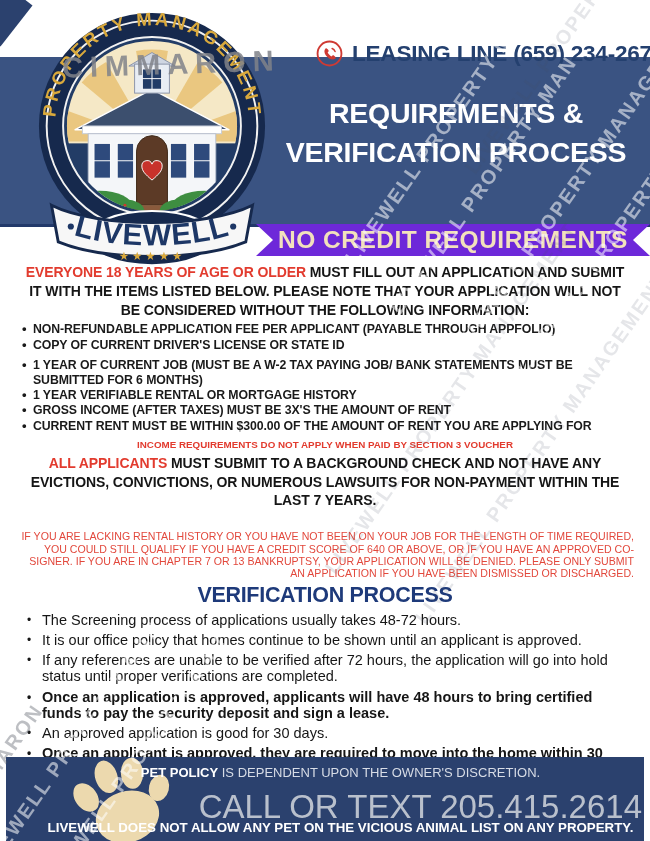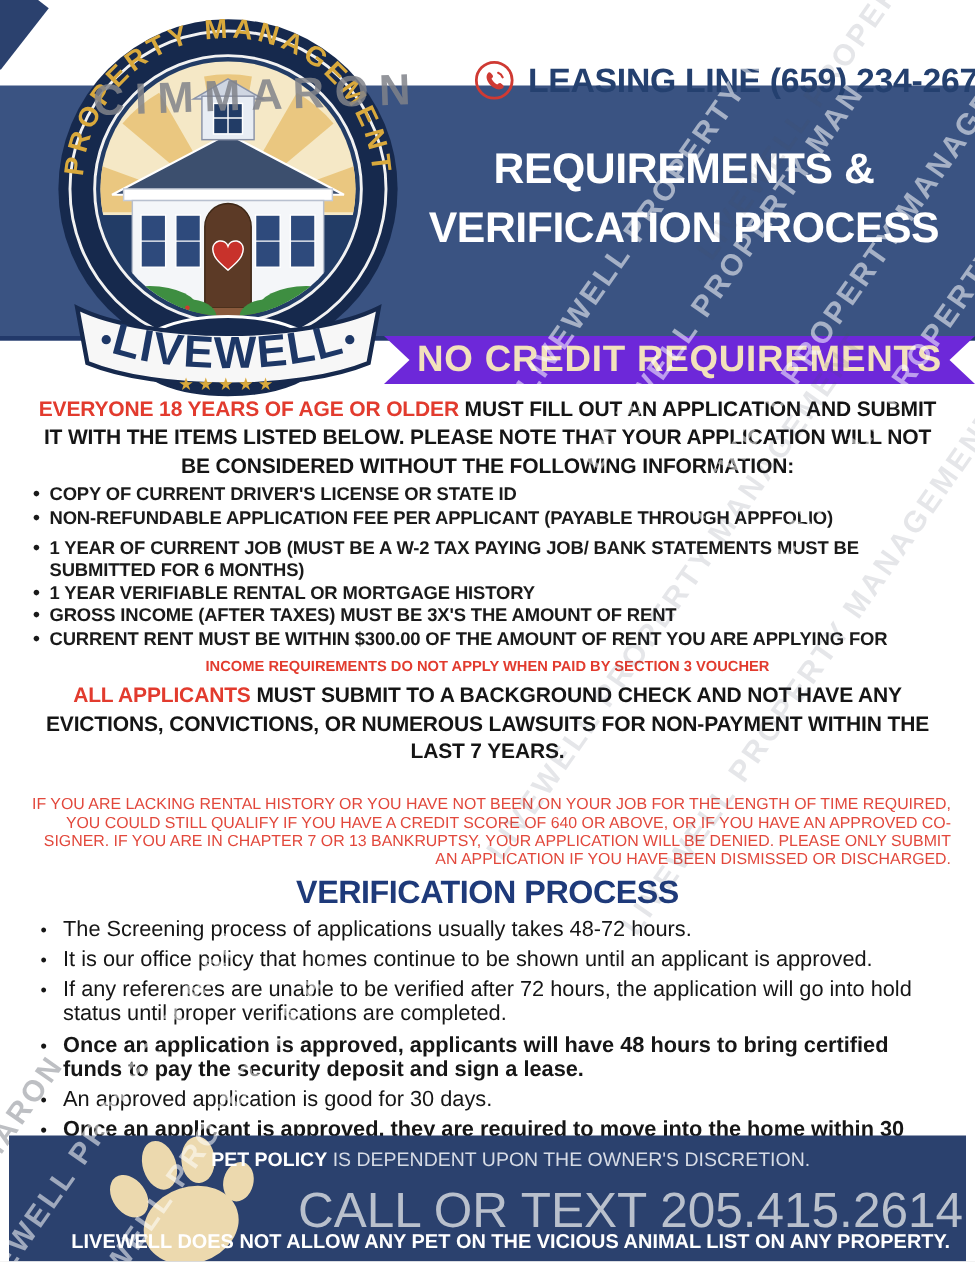--- a/index.html
+++ b/index.html
@@ -160,22 +160,22 @@
         <circle cx="204" cy="224" r="3.2" fill="#1d3766"></circle>
       <text x="120" y="259" text-anchor="middle" font-size="12" fill="#d9a93c" letter-spacing="3">★★★★★</text>
     </svg>
   </div>
 
   <div class="content">
     <p class="lead"><span class="red">EVERYONE 18 YEARS OF AGE OR OLDER</span><span> MUST FILL OUT AN APPLICATION AND SUBMIT IT WITH THE ITEMS LISTED BELOW. PLEASE NOTE THAT YOUR APPLICATION WILL NOT BE CONSIDERED WITHOUT THE FOLLOWING INFORMATION:</span></p>
 
     <div class="ul-caps">
 
-    <div class="bullet bold">COPY OF CURRENT DRIVER'S LICENSE OR STATE ID</div>
-        <div class="bullet bold">NON-REFUNDABLE APPLICATION FEE PER APPLICANT (PAYABLE THROUGH APPFOLIO)</div>
+    <div class="bullet bold">NON-REFUNDABLE APPLICATION FEE PER APPLICANT (PAYABLE THROUGH APPFOLIO)</div>
+        <div class="bullet bold">COPY OF CURRENT DRIVER'S LICENSE OR STATE ID</div>
       </div>
 
 
     <div class="ul-caps">
 
     <div class="bullet bold">1 YEAR OF CURRENT JOB (MUST BE A W-2 TAX PAYING JOB/ BANK STATEMENTS MUST BE SUBMITTED FOR 6 MONTHS)</div>
         <div class="bullet bold">1 YEAR VERIFIABLE RENTAL OR MORTGAGE HISTORY</div>
         <div class="bullet bold">GROSS INCOME (AFTER TAXES) MUST BE 3X'S THE AMOUNT OF RENT</div>
         <div class="bullet bold">CURRENT RENT MUST BE WITHIN $300.00 OF THE AMOUNT OF RENT YOU ARE APPLYING FOR</div>
       </div>

